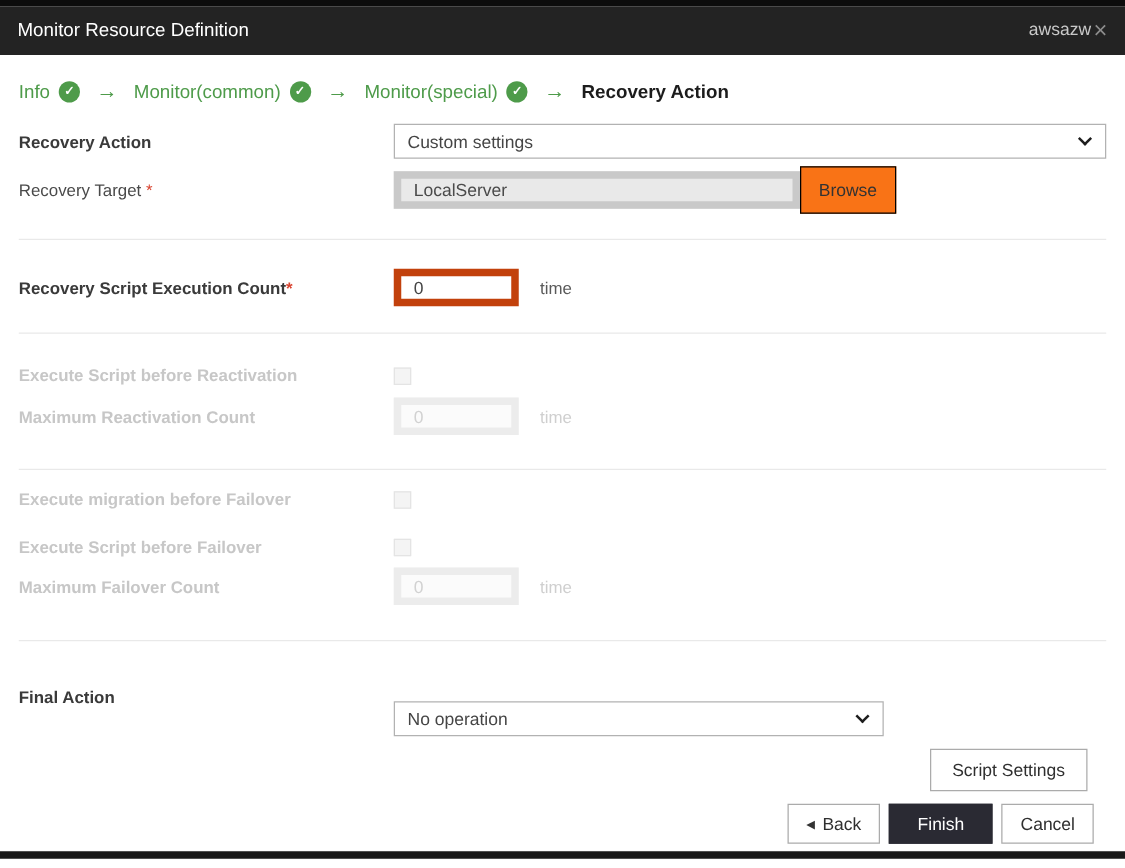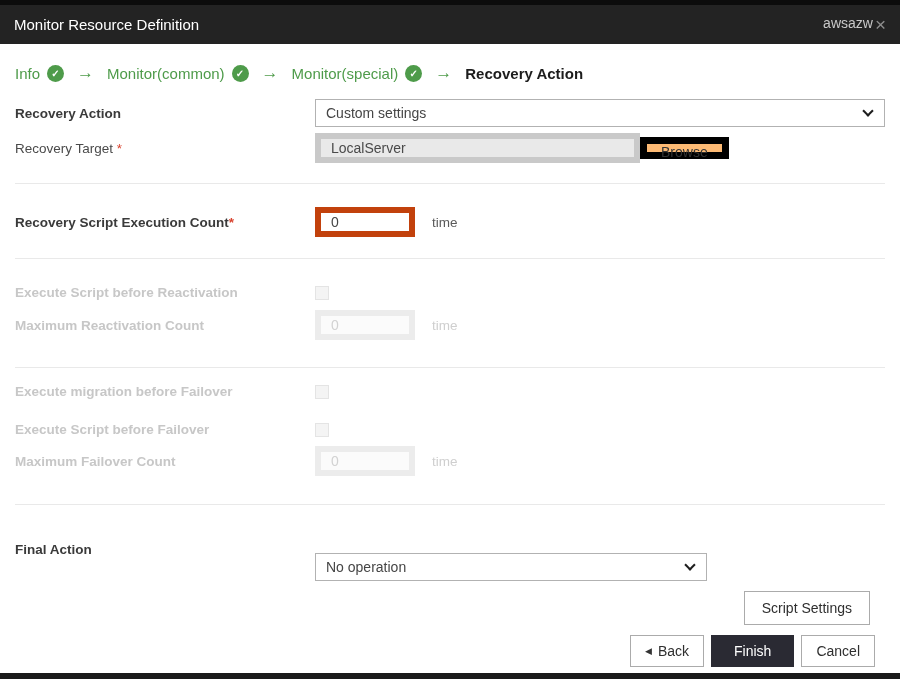--- a/index.html
+++ b/index.html
@@ -43,21 +43,21 @@
   .select.w330 { width: 392px; margin-top: 36px; }
   .chev { margin-left: auto; width: 8px; height: 8px; border-right: 2px solid #1d1d1d;
           border-bottom: 2px solid #1d1d1d; transform: rotate(45deg); margin-top: -5px; }
 
   .input { height: 30px; border: 6px solid #c2410c; padding: 0 10px; font-size: 14px;
            color: #454545; font-family: "Liberation Sans", sans-serif; outline: none; }
   .input.w100 { width: 100px; }
   .input.readonly { background: #e9e9e9; border-color: #c9c9c9; width: 325px; color: #4a4a4a; }
   .input.disabled { background: #fbfbfb; border-color: #ececec; color: #d2d2d2; }
 
-  .browse { height: 22px; padding: 0 14px; border: 7px solid #000000; background: #fdba74;
+  .browse { height: 38px; padding: 0 14px; border: 1px solid #000000; background: #f97316;
             font-size: 14px; color: #333; font-family: "Liberation Sans", sans-serif; cursor: pointer; }
 
   .checkbox { width: 14px; height: 14px; border: 1px solid #4f4f4f; background: #fff; cursor: pointer; }
   .checkbox.disabled { border-color: #e4e4e4; background: #f4f4f4; cursor: default; }
 
   .unit { margin-left: 17px; font-size: 13.5px; color: #5a5a5a; }
   .unit.dis { color: #cfcfcf; }
 
   
   .script-row { display: flex; justify-content: flex-end; padding-right: 15px; }

